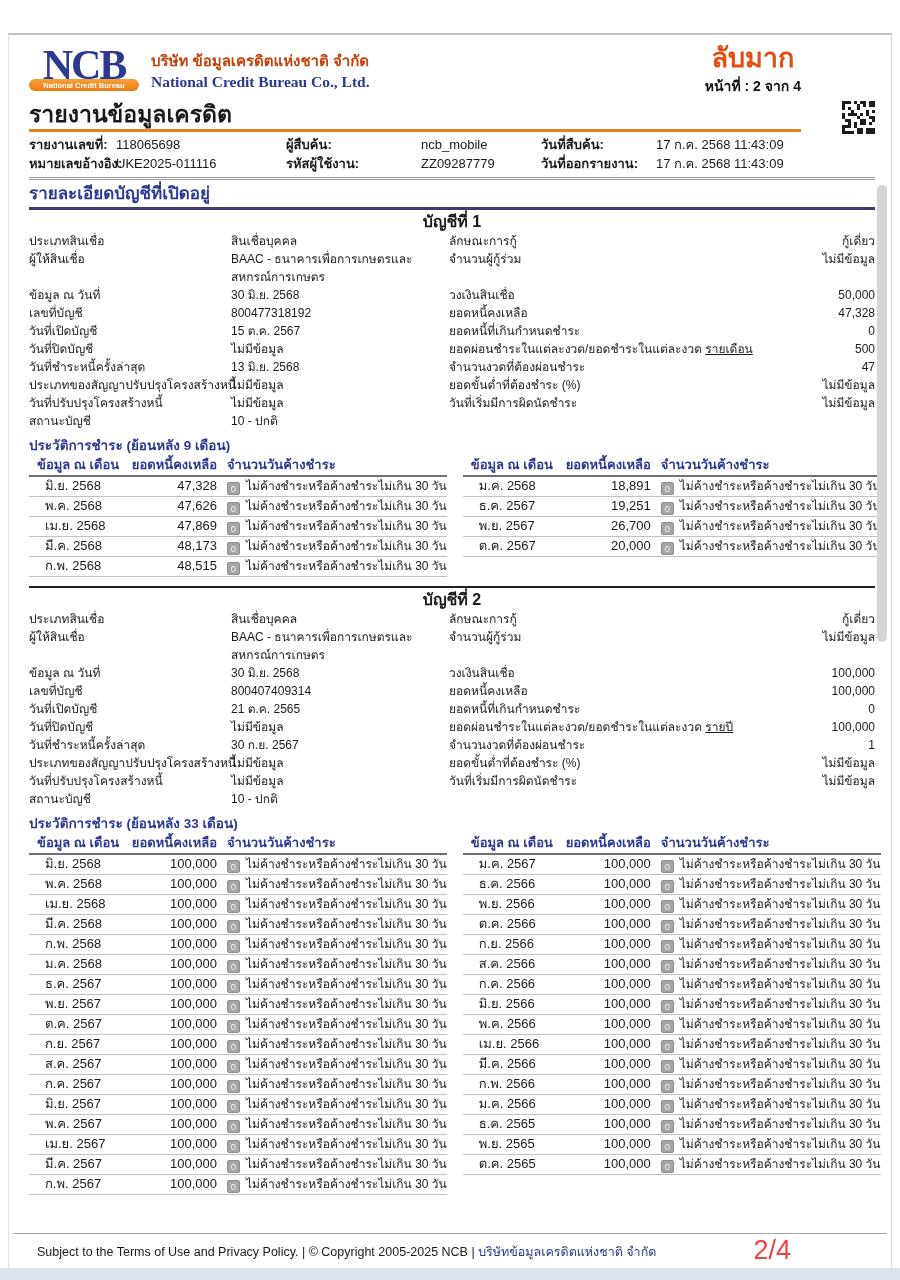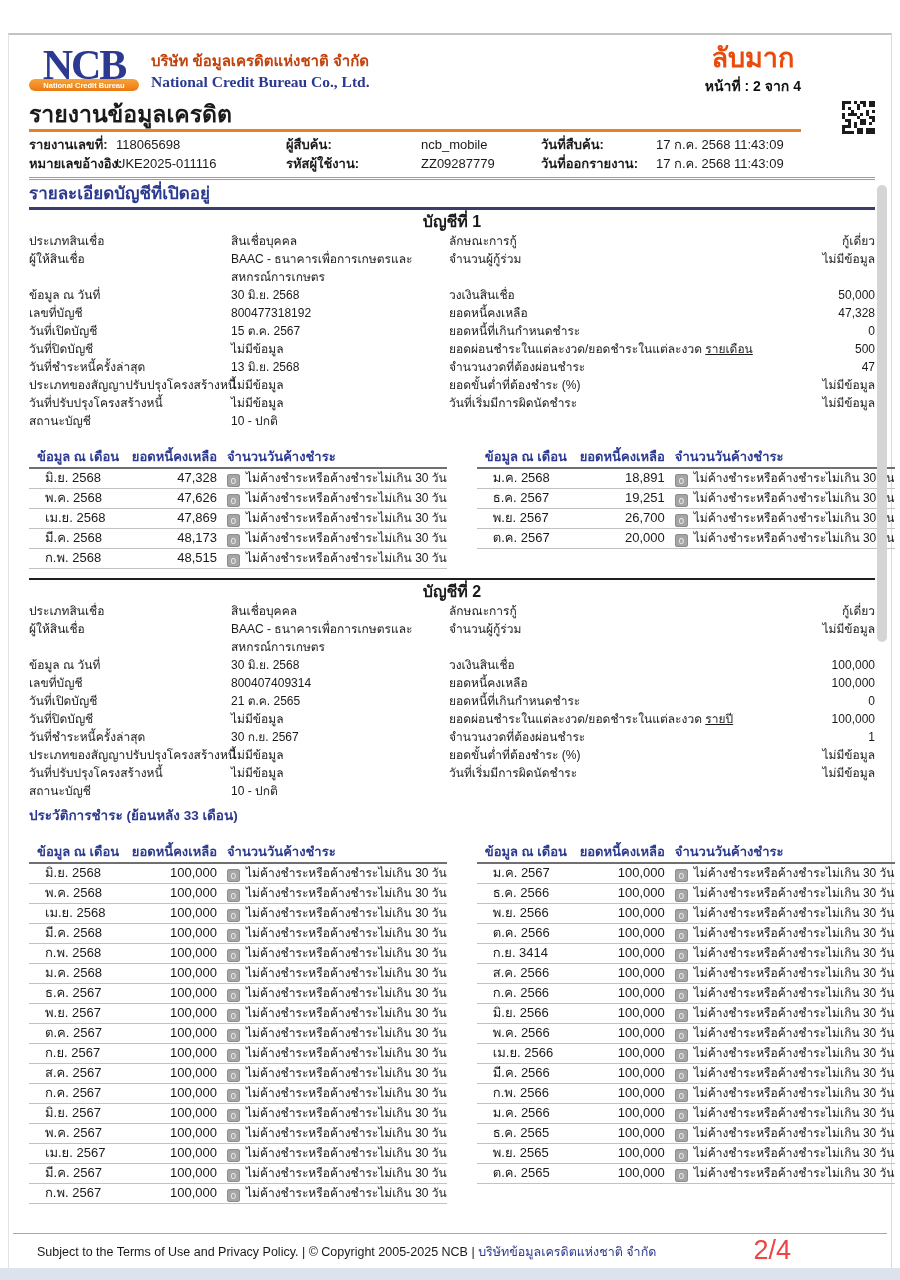--- a/index.html
+++ b/index.html
@@ -41,21 +41,21 @@
   
   .acct-title { text-align:center; font-size:16px; font-weight:bold; line-height:20px; margin-top:2px; }
   .detail-grid { display:grid; grid-template-columns:202px 218px minmax(0,1fr) 110px;
                  font-size:12px; line-height:18px; }
   .dl { white-space:nowrap; }
   .dv { white-space:normal; overflow-wrap:break-word; padding-right:10px; }
   .dvr { text-align:right; white-space:nowrap; }
   .u { text-decoration:underline; }
 
   .hist-title { font-size:13.5px; font-weight:bold; color:#2b3990; margin-top:7px; line-height:18px; }
-  .hist-wrap { display:flex; gap:30px; margin-top:18px; }
+  .hist-wrap { display:flex; gap:16px; margin-top:1px; }
   .hist-table { flex:1 1 0; }
   .hist-head { display:grid; grid-template-columns:100px 88px 1fr; font-size:13px; font-weight:bold;
                color:#2b3990; border-bottom:2px solid #707070; padding:0 0 2px 0; line-height:17px; }
   .hh0 { padding-left:8px; white-space:nowrap; }
   .hh1 { text-align:right; white-space:nowrap; }
   .hh2 { padding-left:10px; white-space:nowrap; }
   .hist-row { display:grid; grid-template-columns:100px 88px 1fr; border-bottom:1px solid #c2c2c2;
               padding:1px 0; line-height:16px; font-size:13px; }
   .hm { padding-left:16px; white-space:nowrap; }
   .hb { text-align:right; white-space:nowrap; }
@@ -190,20 +190,21 @@
               <div class="dvr">ไม่มีข้อมูล</div>
               <div class="dl">วันที่ปรับปรุงโครงสร้างหนี้</div>
               <div class="dv">ไม่มีข้อมูล</div>
               <div class="dl"><span>วันที่เริ่มมีการผิดนัดชำระ</span></div>
               <div class="dvr">ไม่มีข้อมูล</div>
               <div class="dl">สถานะบัญชี</div>
               <div class="dv">10 - ปกติ</div>
               <div class="dl"></div>
               <div class="dvr"></div>
             </div>
+            <div class="hist-title">ประวัติการชำระ (ย้อนหลัง 9 เดือน)</div>
             <div class="hist-wrap">
               <div class="hist-table">
                 <div class="hist-head">
                   <div class="hh0">ข้อมูล ณ เดือน</div>
                   <div class="hh1">ยอดหนี้คงเหลือ</div>
                   <div class="hh2">จำนวนวันค้างชำระ</div>
                 </div>
                 <div class="hist-row">
                   <div class="hm">มิ.ย. 2568</div>
                   <div class="hb">47,328</div>
@@ -418,21 +419,21 @@
                   <div class="hm">พ.ย. 2566</div>
                   <div class="hb">100,000</div>
                   <div class="hn"><span class="badge">0</span><span class="note">ไม่ค้างชำระหรือค้างชำระไม่เกิน 30 วัน</span></div>
                 </div>
                 <div class="hist-row">
                   <div class="hm">ต.ค. 2566</div>
                   <div class="hb">100,000</div>
                   <div class="hn"><span class="badge">0</span><span class="note">ไม่ค้างชำระหรือค้างชำระไม่เกิน 30 วัน</span></div>
                 </div>
                 <div class="hist-row">
-                  <div class="hm">ก.ย. 3414</div>
+                  <div class="hm">ก.ย. 2566</div>
                   <div class="hb">100,000</div>
                   <div class="hn"><span class="badge">0</span><span class="note">ไม่ค้างชำระหรือค้างชำระไม่เกิน 30 วัน</span></div>
                 </div>
                 <div class="hist-row">
                   <div class="hm">ส.ค. 2566</div>
                   <div class="hb">100,000</div>
                   <div class="hn"><span class="badge">0</span><span class="note">ไม่ค้างชำระหรือค้างชำระไม่เกิน 30 วัน</span></div>
                 </div>
                 <div class="hist-row">
                   <div class="hm">ก.ค. 2566</div>

